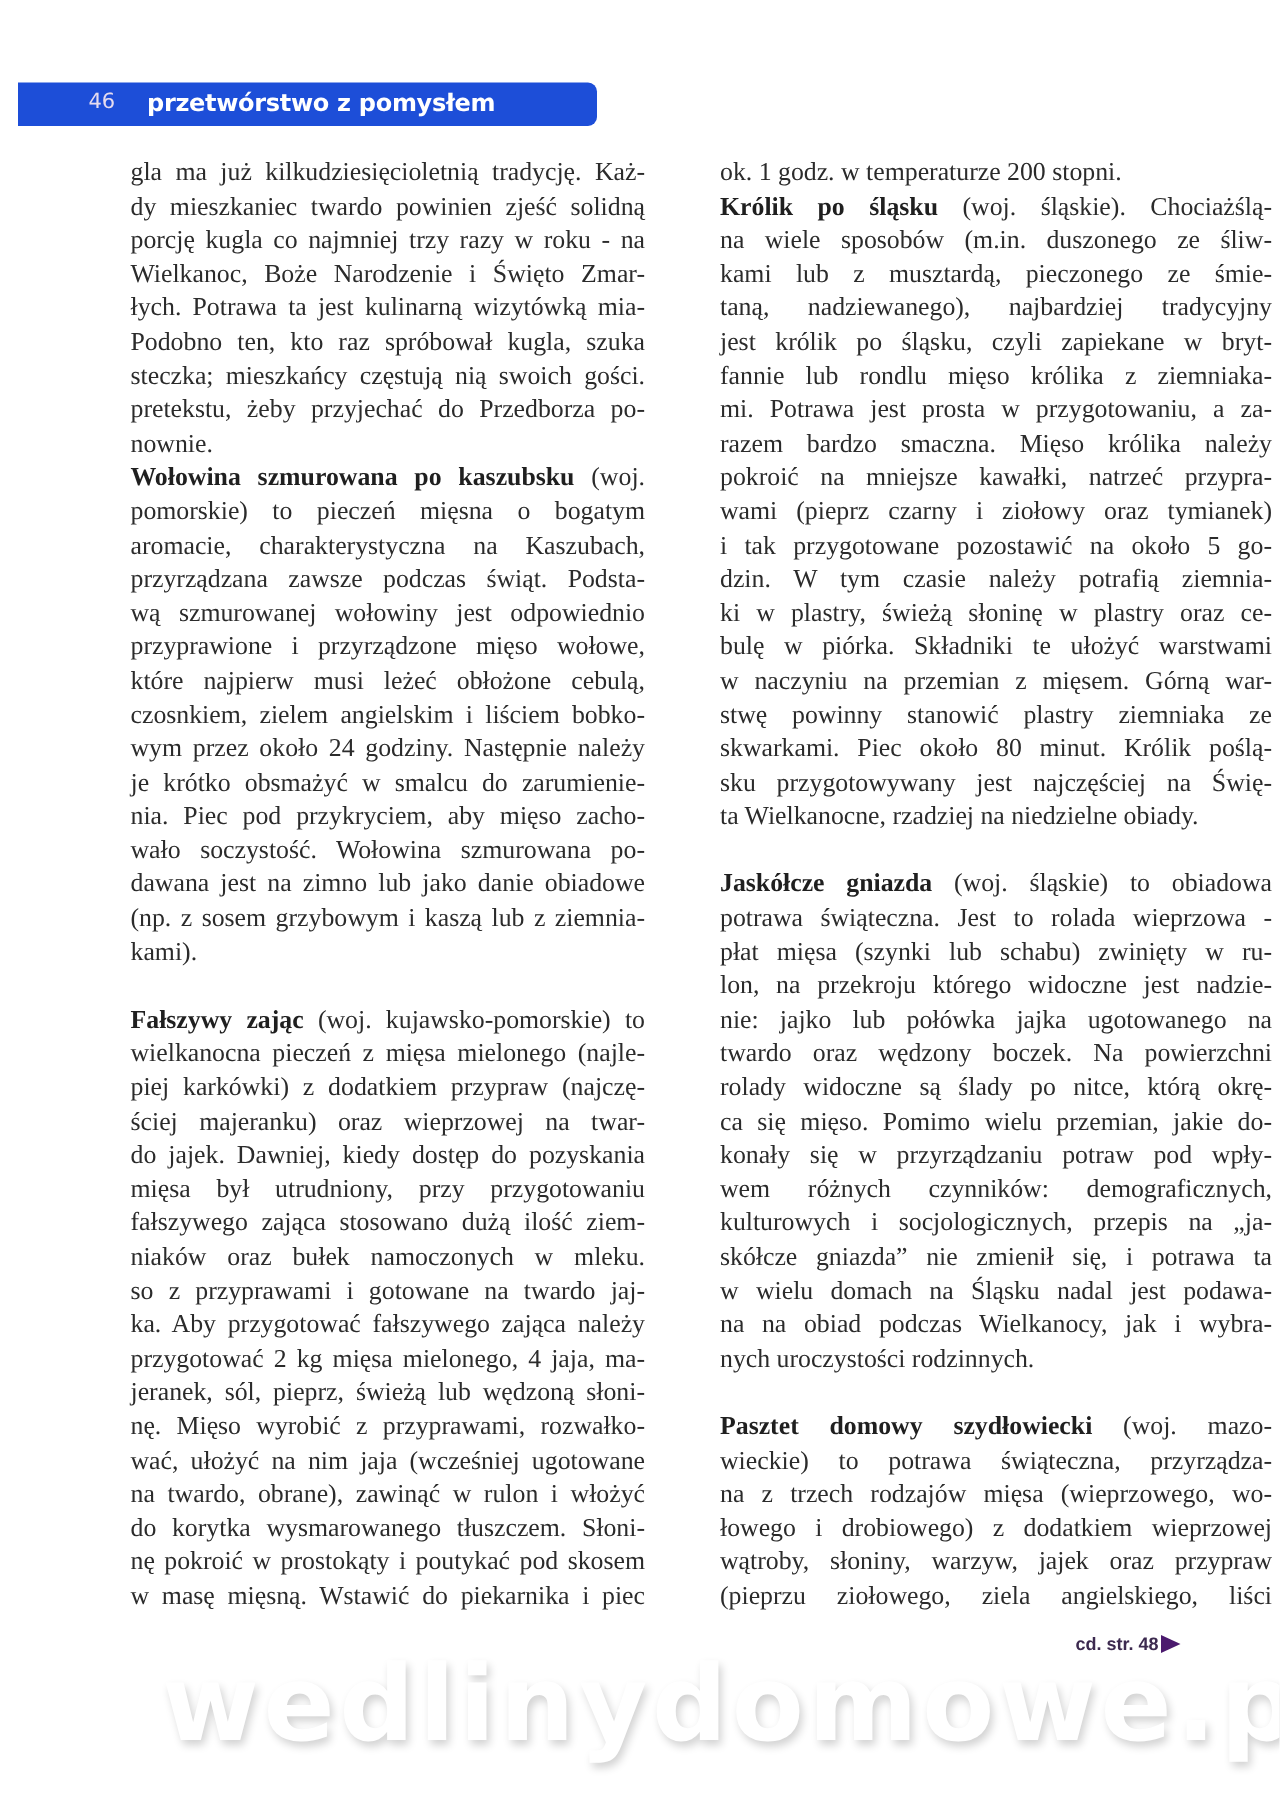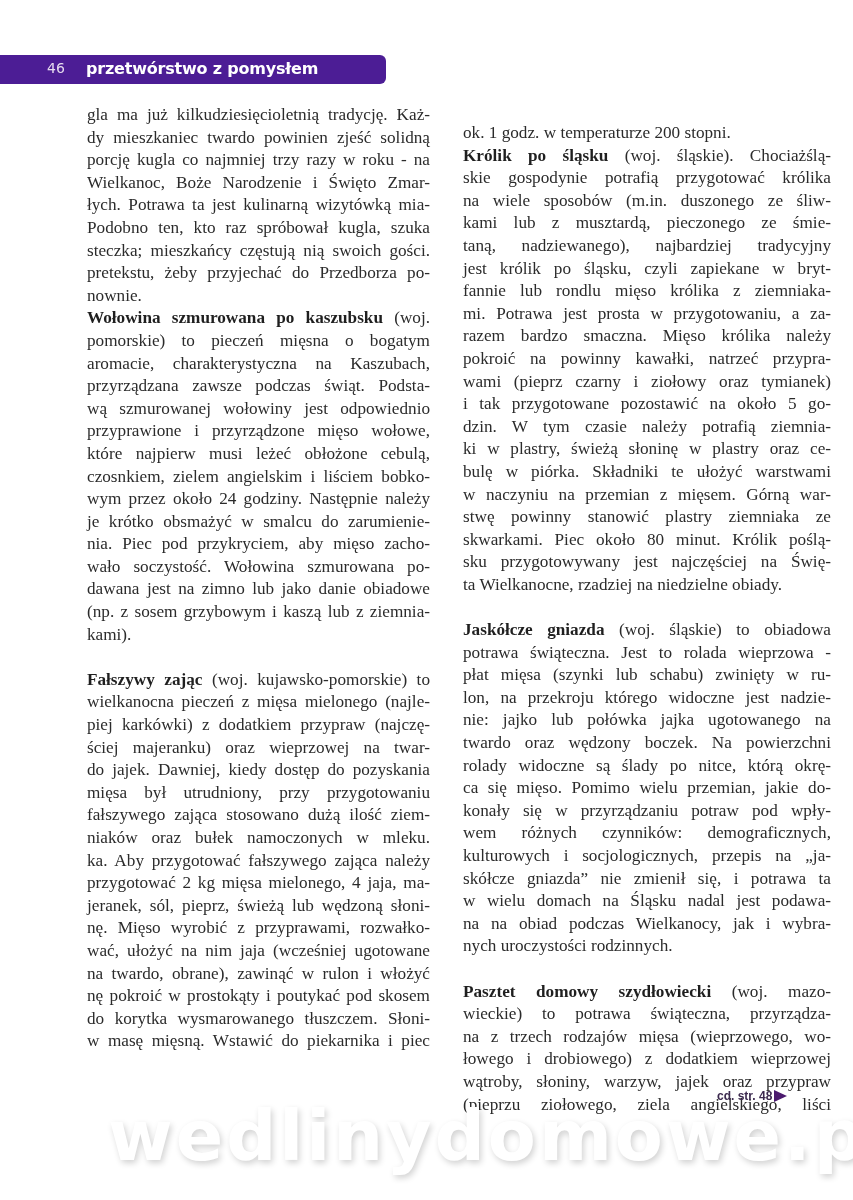--- a/index.html
+++ b/index.html
@@ -1,38 +1,38 @@
 <!DOCTYPE html>
 <html><head>
 <meta charset="utf-8">
 <style>
   html, body { margin: 0; padding: 0; }
   body {
     width: 853px; height: 1200px; background: #ffffff; position: relative; overflow: hidden;
     font-family: "Liberation Serif", "DejaVu Serif", serif; color: #2b2b2b;
   }
   .header-bar {
-    position: absolute; left: 0; top: 55px; width: 386px; height: 29px;
-    background: #4c1d95; border-radius: 0 6px 6px 0;
+    position: absolute; left: 12px; top: 55px; width: 386px; height: 29px;
+    background: #1d4ed8; border-radius: 0 6px 6px 0;
     display: flex; align-items: center;
   }
   .page-num {
     position: absolute; left: 47px; top: 5px; font-family: "DejaVu Sans", sans-serif;
     font-size: 14px; color: #e6dcef;
   }
   .section-title {
     position: absolute; left: 86px; top: 4px; font-family: "DejaVu Sans", sans-serif;
     font-size: 16px; font-weight: bold; color: #ffffff; letter-spacing: -0.2px;
   }
   .col {
     position: absolute; top: 104px;
     font-size: 17.2px; line-height: 22.6px; text-align: justify; text-align-last: auto;
   }
   .col-left { left: 87px; width: 343px; }
-  .col-right { left: 463px; width: 368px; margin-top: 18px; }
+  .col-right { left: 480px; width: 368px; }
   .line { display: block; text-align: justify; text-align-last: justify; white-space: nowrap; height: 22.6px; overflow: visible; }
   .line.last { text-align-last: left; }
   .gap { display: block; height: 22.6px; }
   b { font-weight: bold; color: #1f1f1f; }
   .continue {
     position: absolute; left: 717px; top: 1089px; font-family: "Liberation Sans", sans-serif;
     font-size: 12px; color: #3c2a4f; display: flex; align-items: center; gap: 2px; font-weight: bold;
   }
   .arrow {
     width: 0; height: 0; border-top: 6px solid transparent; border-bottom: 6px solid transparent;
@@ -79,42 +79,42 @@
     <span class="line last"><span>kami).</span></span>
     <span class="gap"></span>
     <span class="line"><b>Fałszywy zając</b><span> (woj. kujawsko-pomorskie) to</span></span>
     <span class="line"><span>wielkanocna pieczeń z mięsa mielonego (najle-</span></span>
     <span class="line"><span>piej karkówki) z dodatkiem przypraw (najczę-</span></span>
     <span class="line"><span>ściej majeranku) oraz wieprzowej na twar-</span></span>
     <span class="line"><span>do jajek. Dawniej, kiedy dostęp do pozyskania</span></span>
     <span class="line"><span>mięsa był utrudniony, przy przygotowaniu</span></span>
     <span class="line"><span>fałszywego zająca stosowano dużą ilość ziem-</span></span>
     <span class="line"><span>niaków oraz bułek namoczonych w mleku.</span></span>
+    <span class="line"><span>so z przyprawami i gotowane na twardo jaj-</span></span>
     <span class="line"><span>ka. Aby przygotować fałszywego zająca należy</span></span>
     <span class="line"><span>przygotować 2 kg mięsa mielonego, 4 jaja, ma-</span></span>
     <span class="line"><span>jeranek, sól, pieprz, świeżą lub wędzoną słoni-</span></span>
     <span class="line"><span>nę. Mięso wyrobić z przyprawami, rozwałko-</span></span>
     <span class="line"><span>wać, ułożyć na nim jaja (wcześniej ugotowane</span></span>
     <span class="line"><span>na twardo, obrane), zawinąć w rulon i włożyć</span></span>
+    <span class="line"><span>do korytka wysmarowanego tłuszczem. Słoni-</span></span>
     <span class="line"><span>nę pokroić w prostokąty i poutykać pod skosem</span></span>
-    <span class="line"><span>do korytka wysmarowanego tłuszczem. Słoni-</span></span>
     <span class="line"><span>w masę mięsną. Wstawić do piekarnika i piec</span></span>
   </div>
 <div class="col col-right">
     <span class="line last"><span>ok. 1 godz. w temperaturze 200 stopni.</span></span>
     <span class="line"><b>Królik po śląsku</b><span> (woj. śląskie). Chociażślą-</span></span>
-    <span class="line"><span>skie gospodynie potrafią przygotować królika</span></span>
     <span class="line"><span>na wiele sposobów (m.in. duszonego ze śliw-</span></span>
     <span class="line"><span>kami lub z musztardą, pieczonego ze śmie-</span></span>
     <span class="line"><span>taną, nadziewanego), najbardziej tradycyjny</span></span>
     <span class="line"><span>jest królik po śląsku, czyli zapiekane w bryt-</span></span>
     <span class="line"><span>fannie lub rondlu mięso królika z ziemniaka-</span></span>
     <span class="line"><span>mi. Potrawa jest prosta w przygotowaniu, a za-</span></span>
     <span class="line"><span>razem bardzo smaczna. Mięso królika należy</span></span>
-    <span class="line"><span>pokroić na powinny kawałki, natrzeć przypra-</span></span>
+    <span class="line"><span>pokroić na mniejsze kawałki, natrzeć przypra-</span></span>
     <span class="line"><span>wami (pieprz czarny i ziołowy oraz tymianek)</span></span>
     <span class="line"><span>i tak przygotowane pozostawić na około 5 go-</span></span>
     <span class="line"><span>dzin. W tym czasie należy potrafią ziemnia-</span></span>
     <span class="line"><span>ki w plastry, świeżą słoninę w plastry oraz ce-</span></span>
     <span class="line"><span>bulę w piórka. Składniki te ułożyć warstwami</span></span>
     <span class="line"><span>w naczyniu na przemian z mięsem. Górną war-</span></span>
     <span class="line"><span>stwę powinny stanowić plastry ziemniaka ze</span></span>
     <span class="line"><span>skwarkami. Piec około 80 minut. Królik poślą-</span></span>
     <span class="line"><span>sku przygotowywany jest najczęściej na Świę-</span></span>
     <span class="line last"><span>ta Wielkanocne, rzadziej na niedzielne obiady.</span></span>

